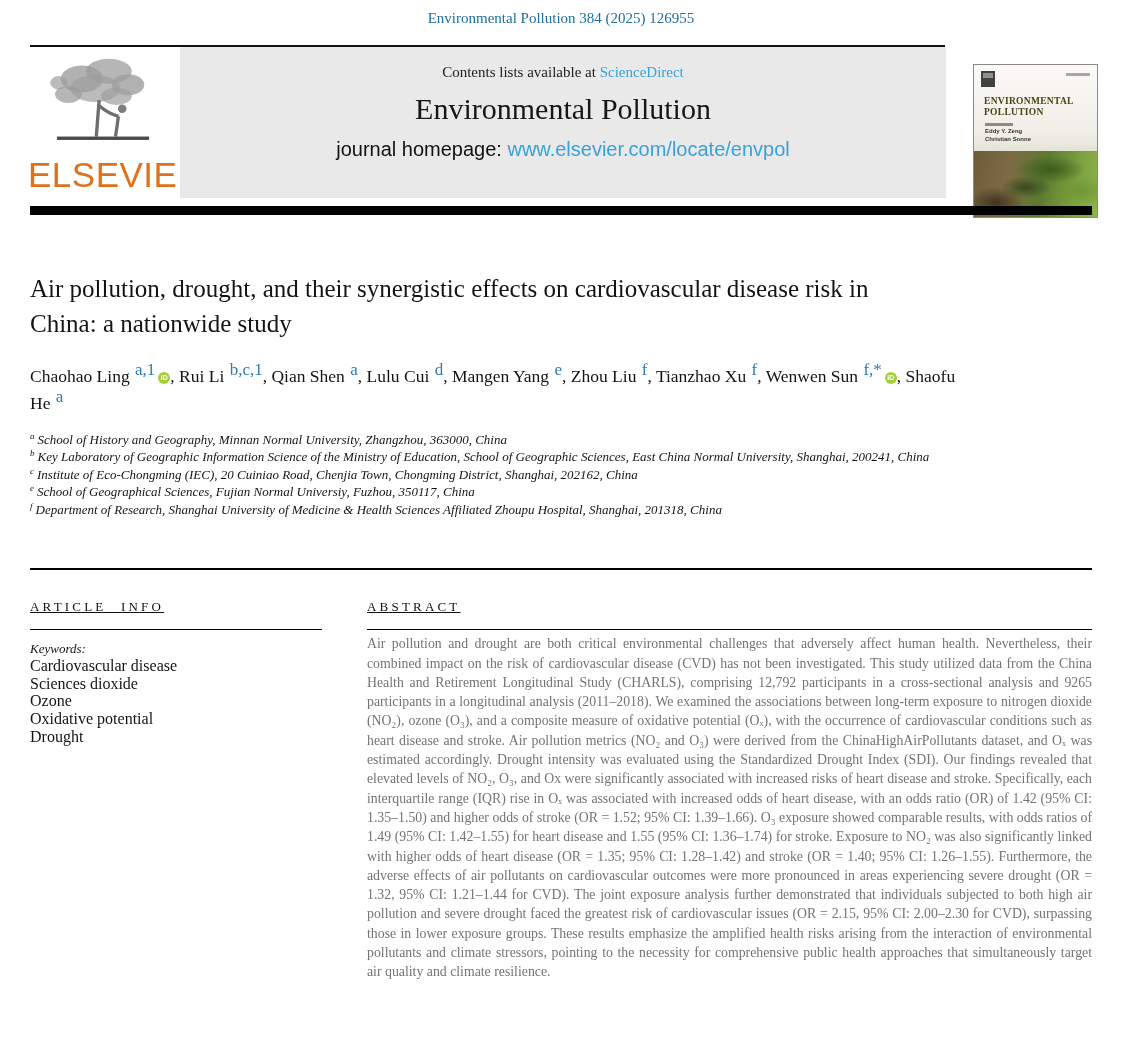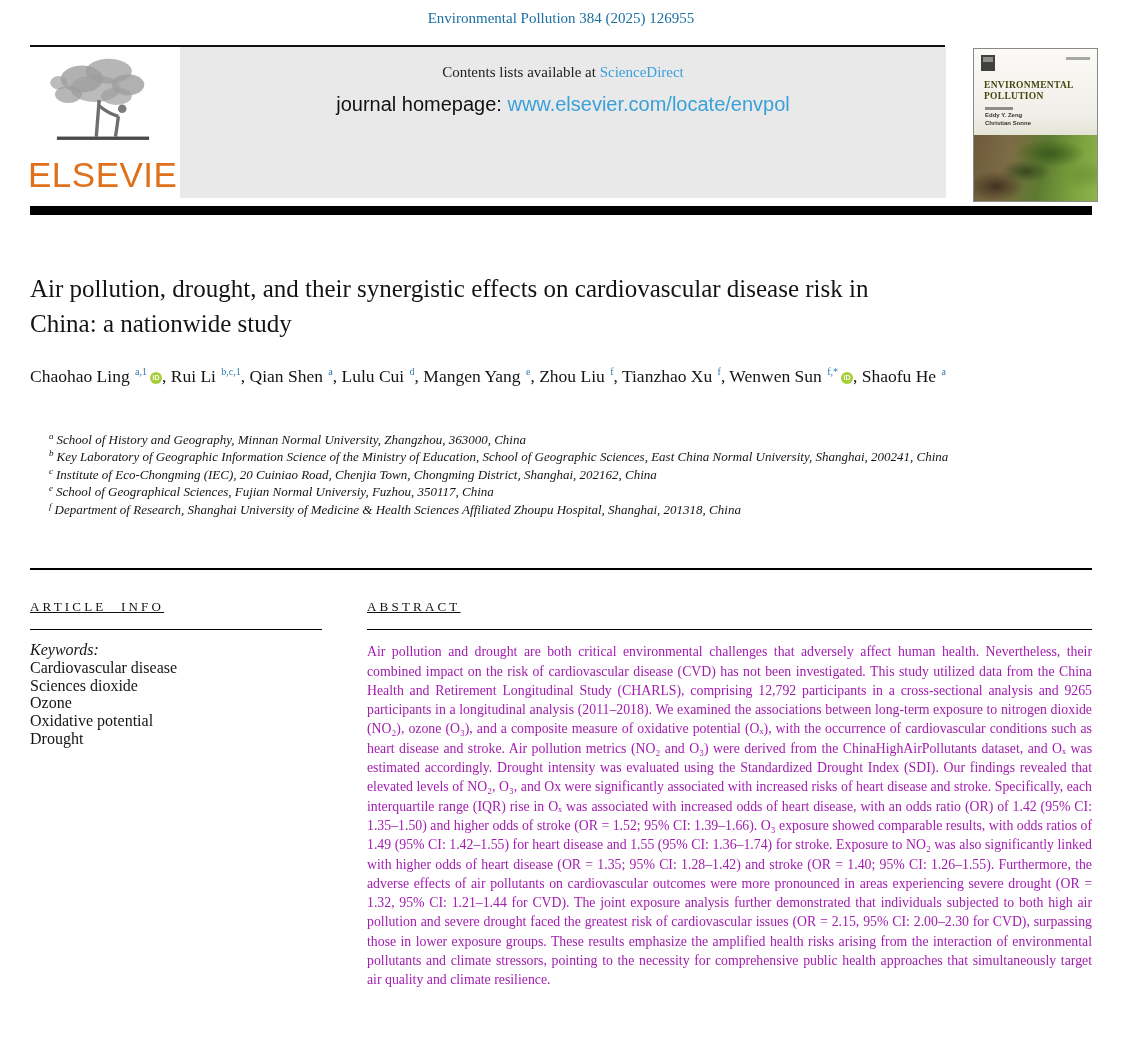--- a/index.html
+++ b/index.html
@@ -25,21 +25,21 @@
   .banner {
     position:absolute; left:180px; top:47px; width:766px; height:151px;
     background:#e9e9e9; text-align:center;
   }
   .contents-line { margin-top:17px; font-size:15px; color:#222; }
   .link-bright { color:#3aa0da; cursor:pointer; }
   .journal-name { margin-top:11px; font-size:30px; color:#161616; }
   .homepage-line { margin-top:12px; font-size:20px; font-family:"Liberation Sans", sans-serif; color:#111; }
   
   .cover {
-    position:absolute; left:973px; top:48px; width:125px; height:154px;
+    position:absolute; left:973px; top:64px; width:125px; height:154px;
     border:1px solid #8a8a8a; background:#f4f3ef; cursor:pointer;
   }
   .cover-top { position:relative; width:100%; height:87px;
     background:linear-gradient(180deg,#fbfaf7 0%, #efeee7 80%, #e2e3d4 100%); }
   .cover-minilogo { position:absolute; left:7px; top:6px; width:14px; height:16px; background:#41413f; }
   .cover-minilogo:after { content:""; position:absolute; left:2px; top:2px; right:2px; height:5px; background:#8f8f8b; }
   .cover-issn { position:absolute; right:7px; top:8px; width:24px; height:3px; background:#a8a8a2; }
   .cover-title {
     position:absolute; left:10px; top:31px; font-size:9.5px; font-weight:bold;
     color:#454612; letter-spacing:0.3px; line-height:11px; font-family:"Liberation Serif", serif;
@@ -61,44 +61,44 @@
   .full-rule { position:absolute; left:30px; top:568px; width:1062px; height:1.5px; background:#000; }
   
   .title {
     position:absolute; left:30px; top:272px; width:890px;
     font-size:25px; line-height:34.5px; font-weight:400; color:#141414;
   }
   .authors {
     position:absolute; left:30px; top:363px; width:930px;
     font-size:17.5px; line-height:27px; color:#141414;
   }
-  .asup { color:#2d7bb2; font-size:10px; line-height:0; margin-left:1px; }
+  .asup { color:#2d7bb2; font-size:17px; line-height:0; margin-left:1px; }
   .orcid {
     display:inline-block; width:12px; height:12px; border-radius:50%;
     background:#a6ce39; color:#fff; font-size:7px; font-weight:bold;
     text-align:center; line-height:12px; font-family:"Liberation Sans", sans-serif;
     vertical-align:2px; margin-left:3px; cursor:pointer;
   }
   .affiliations {
     position:absolute; left:30px; top:431px; width:952px;
-    font-style:italic; font-size:13px; line-height:17.4px; color:#141414;margin-left:19px;
+    font-style:italic; font-size:13px; line-height:17.4px; color:#141414;
   }
   .aff-label { font-size:9px; vertical-align:5px; margin-right:3px; line-height:0; }
   
   .left-col  { position:absolute; left:30px;  top:599px; width:292px; }
   .right-col { position:absolute; left:367px; top:599px; width:725px; }
   .section-heading {
     font-size:13px; letter-spacing:3.2px; word-spacing:8px; color:#111; font-weight:400;text-decoration:underline;
   }
   .head-rule { height:1.3px; background:#000; margin-top:14px; }
-  .keywords-label { font-style:italic; font-size:16px; margin-top:11px; }
+  .keywords-label { font-style:italic; font-size:13px; margin-top:11px; }
   .keyword { font-size:16px; line-height:17.6px; }
   .abstract-text {
-    margin-top:12px; font-size:13.8px; line-height:19.3px;
-    text-align:justify; color:#a21caf;
+    margin-top:4px; font-size:13.8px; line-height:19.3px;
+    text-align:justify; color:#737373;
   }
 </style>
 </head>
 <body>
 
 <div class="page">
 
   <div class="citation">Environmental Pollution 384 (2025) 126955</div>
   <div class="topline"></div>
 
@@ -123,20 +123,21 @@
         <rect x="12" y="86" width="96" height="3.5" fill="#4a4a4a"></rect>
       </svg>
     </span>
     <div class="elsevier-wordmark">ELSEVIER</div>
   </div>
 
   <div class="banner">
     <div class="contents-line">
       <span>Contents lists available at </span><span class="link-bright">ScienceDirect</span>
     </div>
+    <div class="journal-name">Environmental Pollution</div>
     <div class="homepage-line">
       <span>journal homepage: </span><span class="link-bright">www.elsevier.com/locate/envpol</span>
     </div>
   </div>
 
   <div class="cover">
     <div class="cover-top">
       <div class="cover-minilogo"></div>
       <div class="cover-issn"></div>
       <div class="cover-title">

